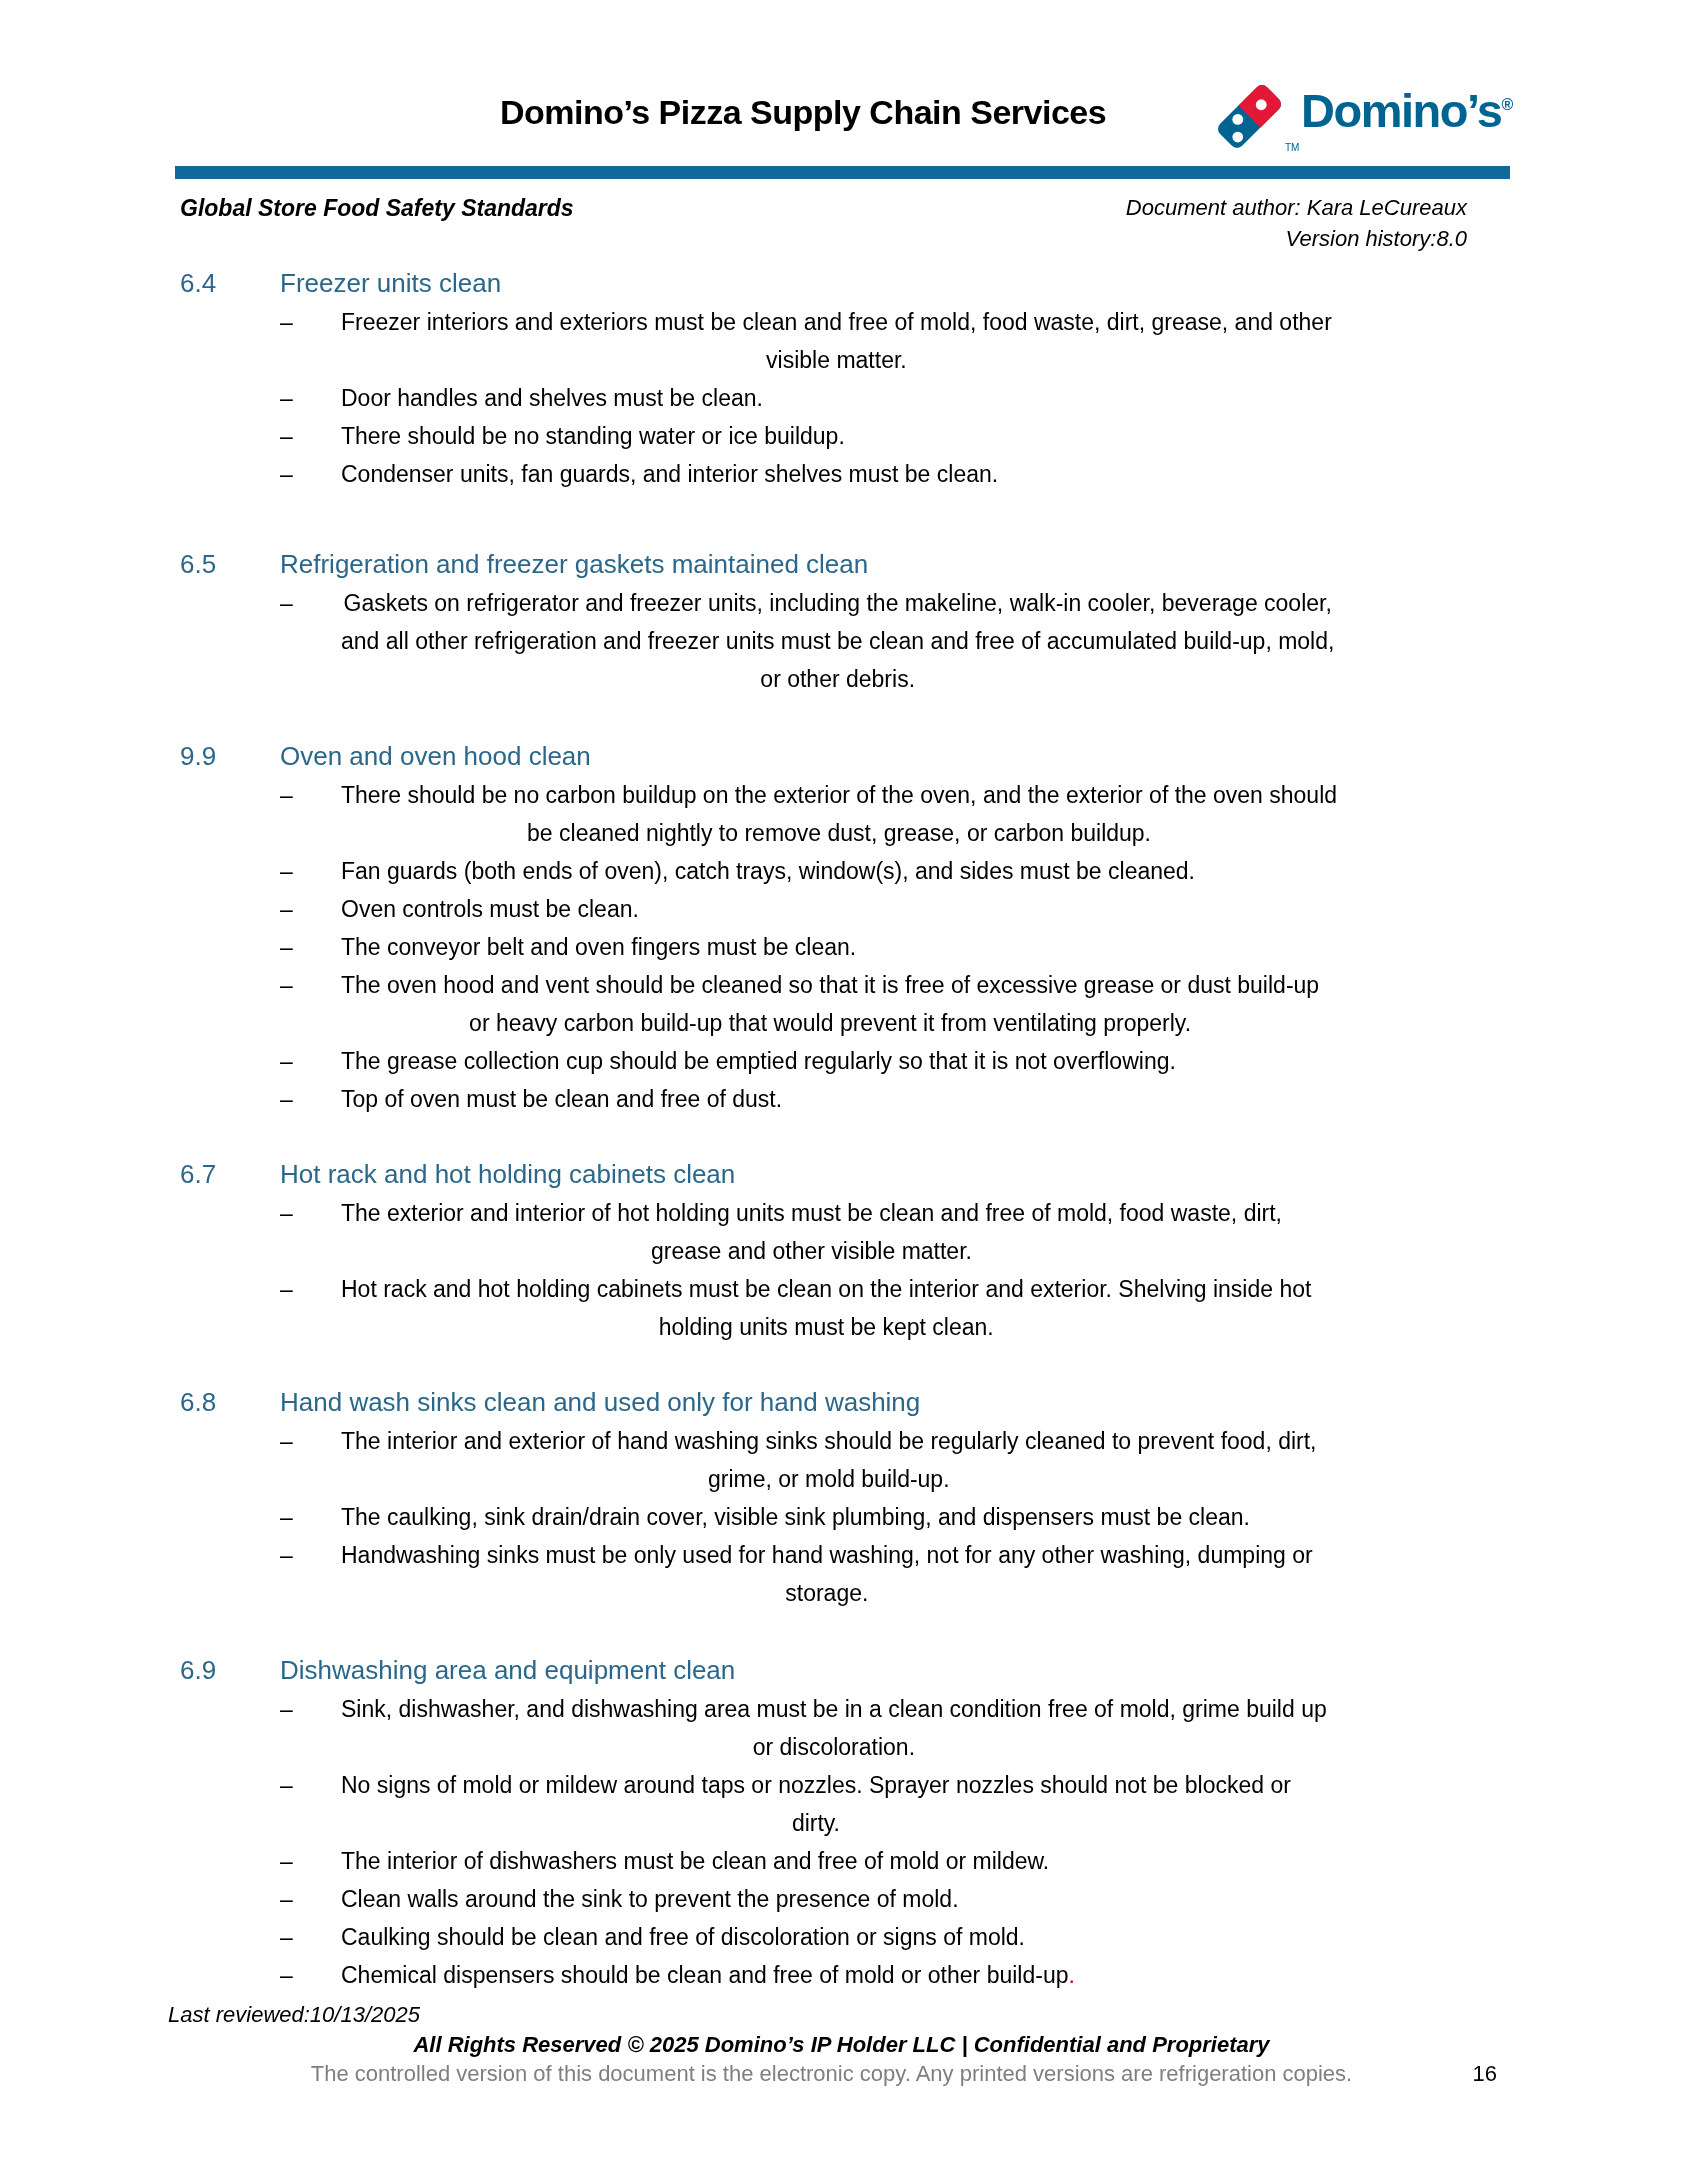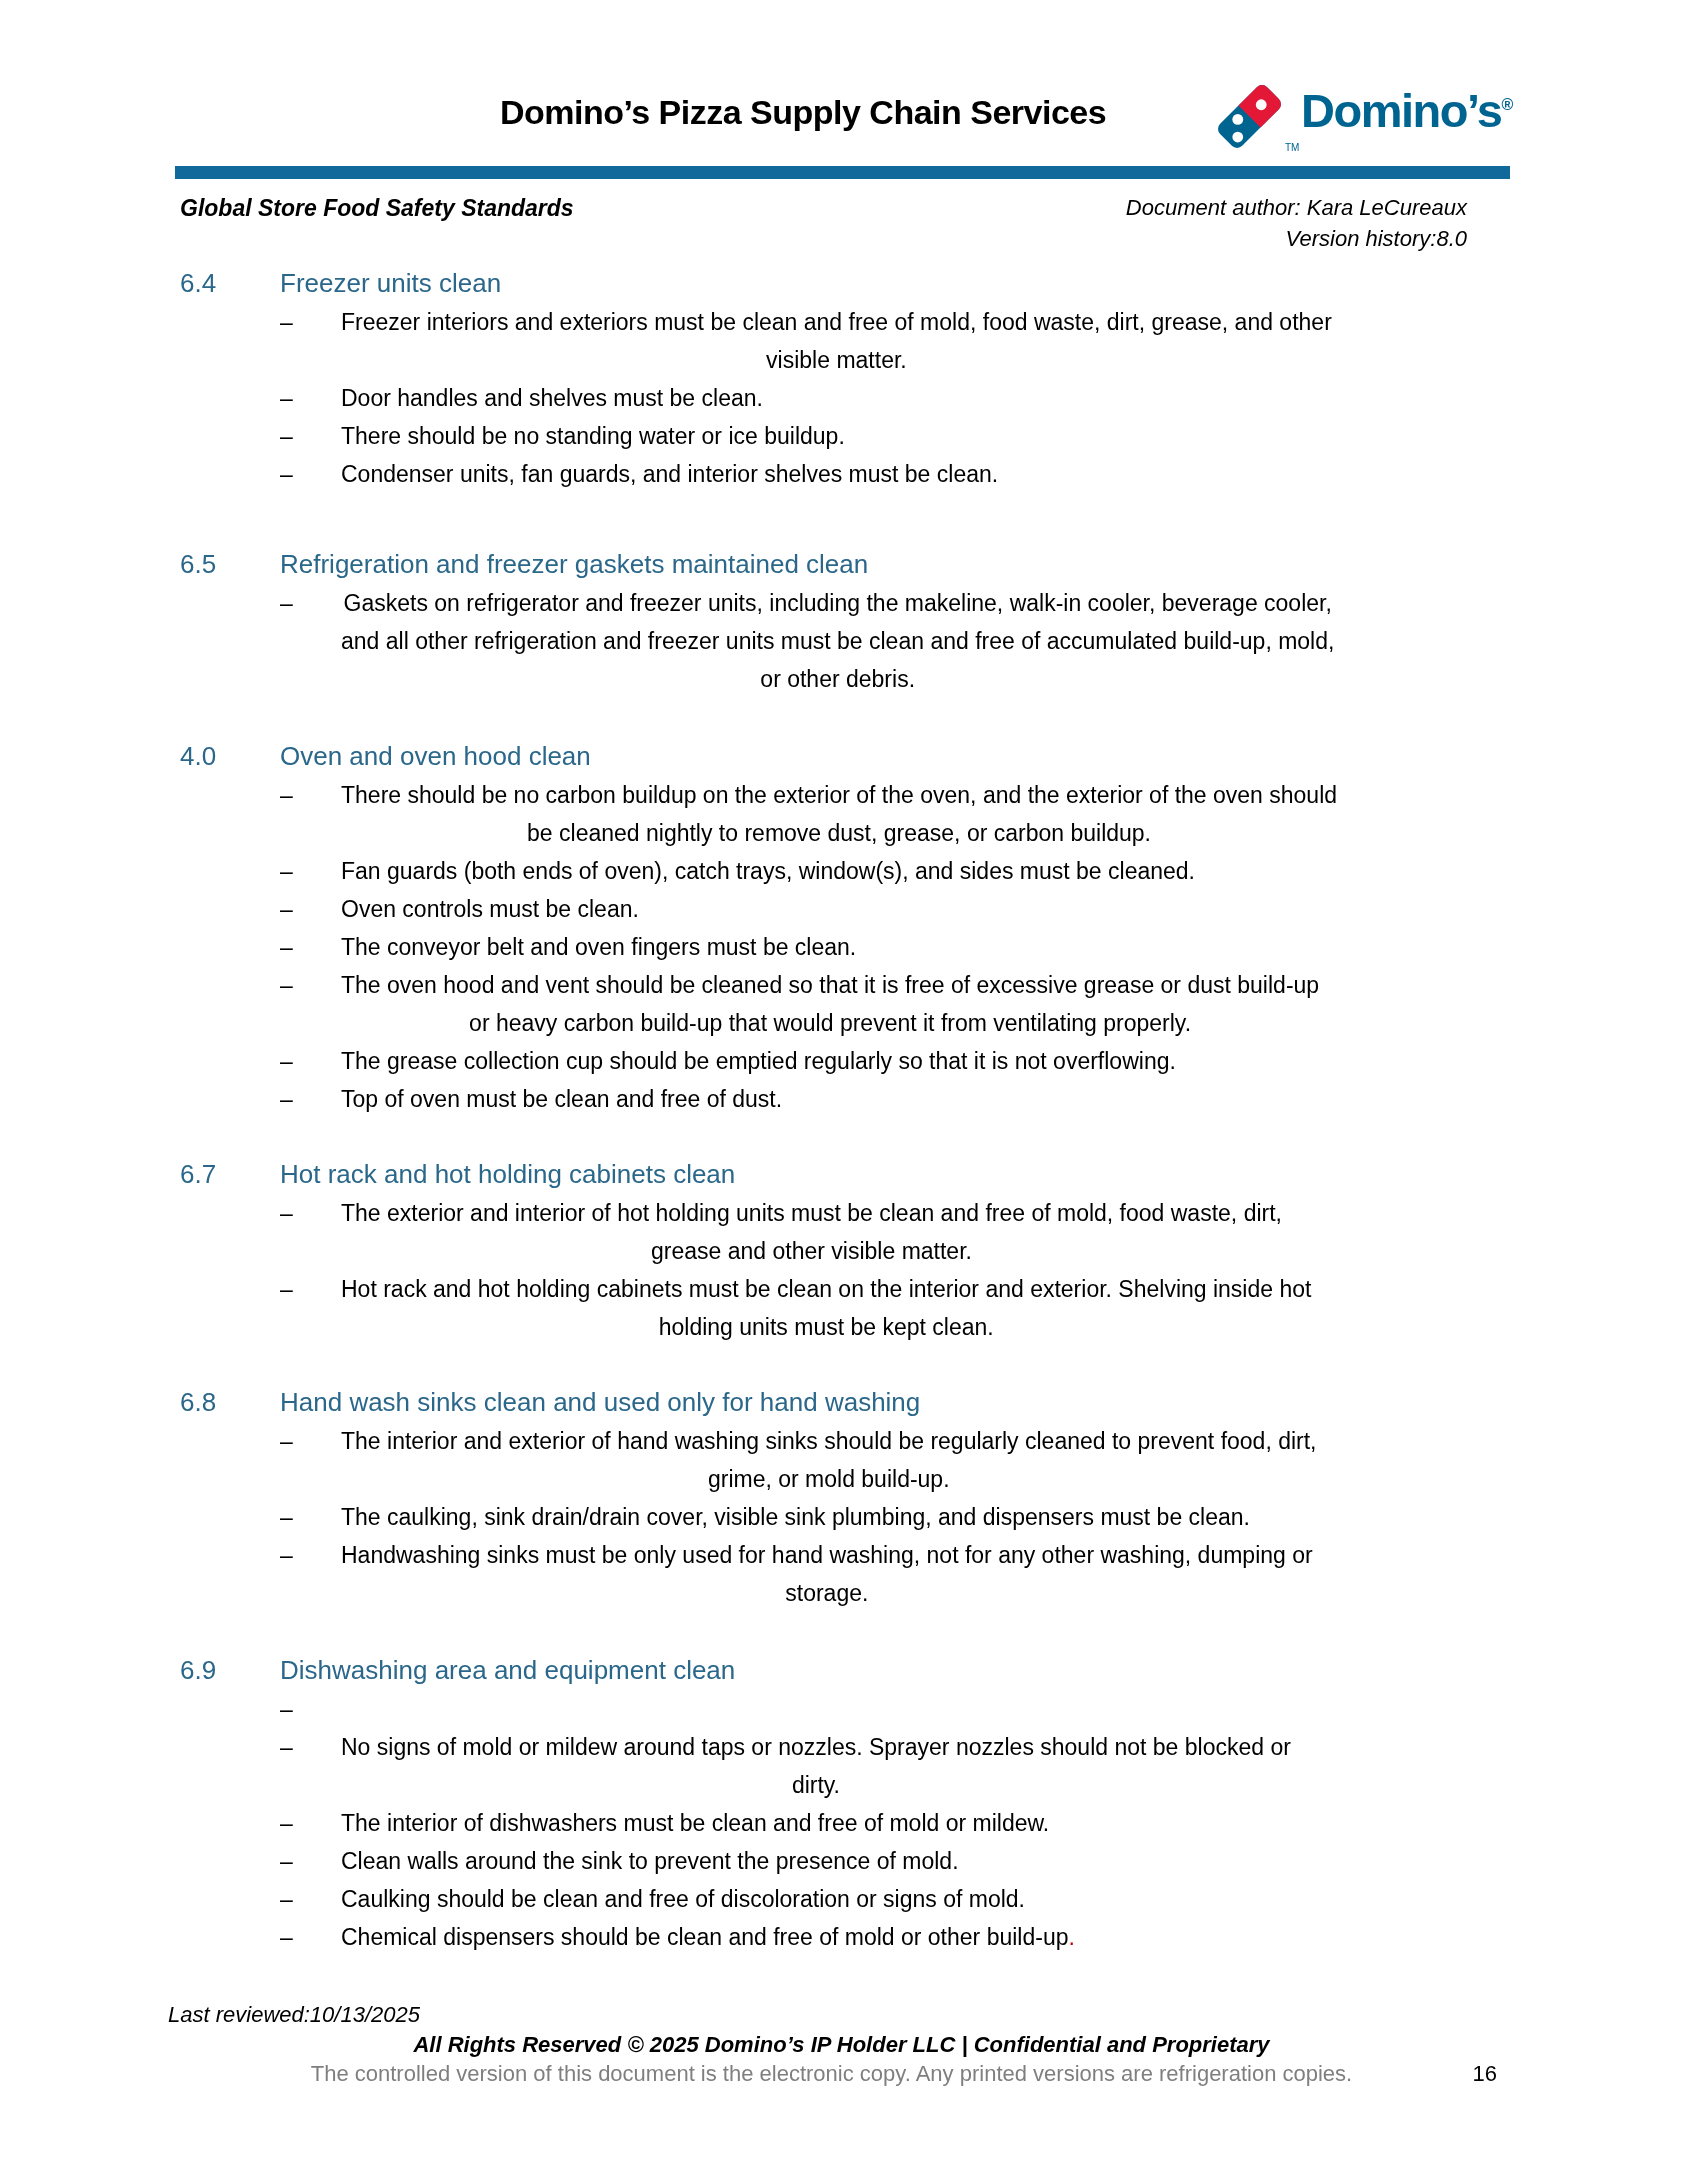--- a/index.html
+++ b/index.html
@@ -135,21 +135,21 @@
         <div class="bullet">
           <span class="dash">–</span>
           <div class="bl">
             <div class="line">Gaskets on refrigerator and freezer units, including the makeline, walk-in cooler, beverage cooler,</div>
             <div class="line">and all other refrigeration and freezer units must be clean and free of accumulated build-up, mold,</div>
             <div class="line">or other debris.</div>
           </div>
         </div>
       </div>
       <div class="section sec-3">
-        <div class="sec-head"><span class="sec-num">4.0</span><span class="sec-title">Oven and oven hood clean</span></div>
+        <div class="sec-head"><span class="sec-num">9.9</span><span class="sec-title">Oven and oven hood clean</span></div>
         <div class="bullet">
           <span class="dash">–</span>
           <div class="bl">
             <div class="line">There should be no carbon buildup on the exterior of the oven, and the exterior of the oven should</div>
             <div class="line">be cleaned nightly to remove dust, grease, or carbon buildup.</div>
           </div>
         </div>
         <div class="bullet">
           <span class="dash">–</span>
           <div class="bl">
@@ -225,20 +225,24 @@
           <div class="bl">
             <div class="line">Handwashing sinks must be only used for hand washing, not for any other washing, dumping or</div>
             <div class="line">storage.</div>
           </div>
         </div>
       </div>
       <div class="section sec-6">
         <div class="sec-head"><span class="sec-num">6.9</span><span class="sec-title">Dishwashing area and equipment clean</span></div>
         <div class="bullet">
           <span class="dash">–</span>
+          <div class="bl">
+            <div class="line">Sink, dishwasher, and dishwashing area must be in a clean condition free of mold, grime build up</div>
+            <div class="line">or discoloration.</div>
+          </div>
         </div>
         <div class="bullet">
           <span class="dash">–</span>
           <div class="bl">
             <div class="line">No signs of mold or mildew around taps or nozzles. Sprayer nozzles should not be blocked or</div>
             <div class="line">dirty.</div>
           </div>
         </div>
         <div class="bullet">
           <span class="dash">–</span>

